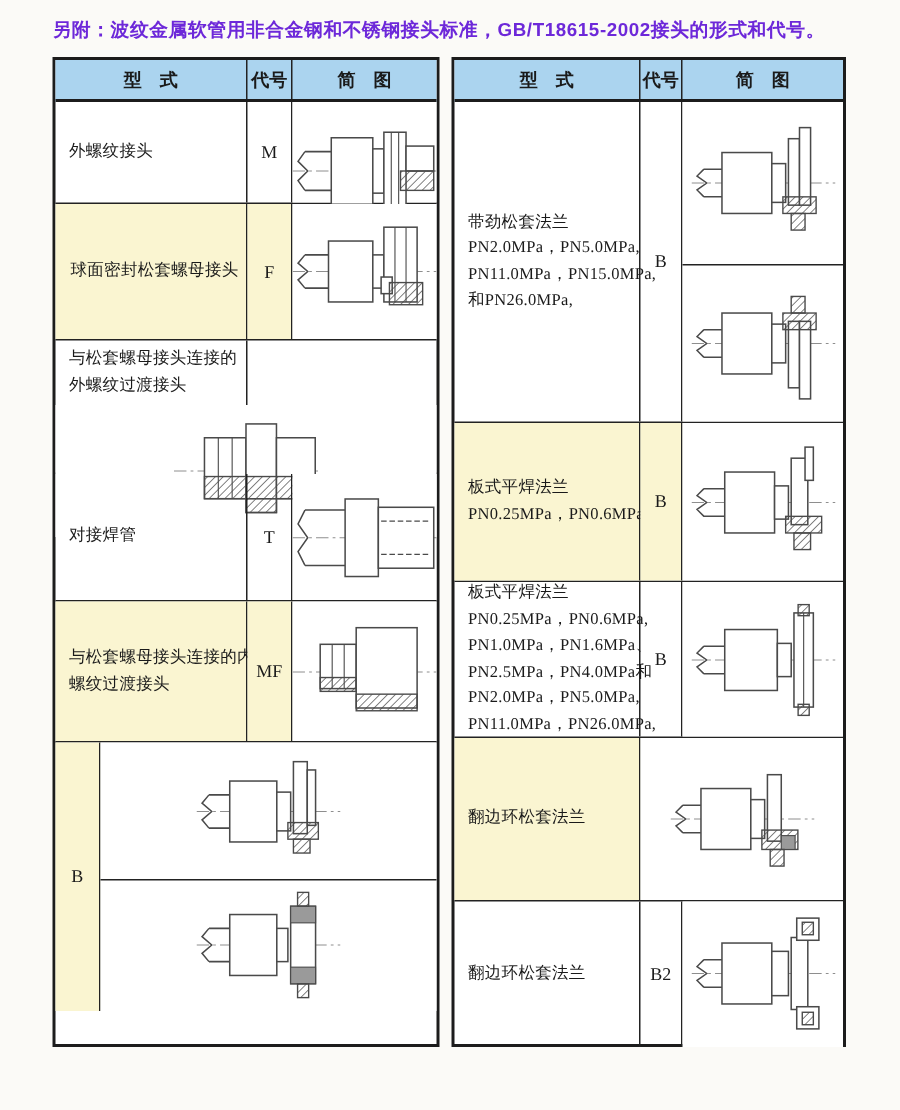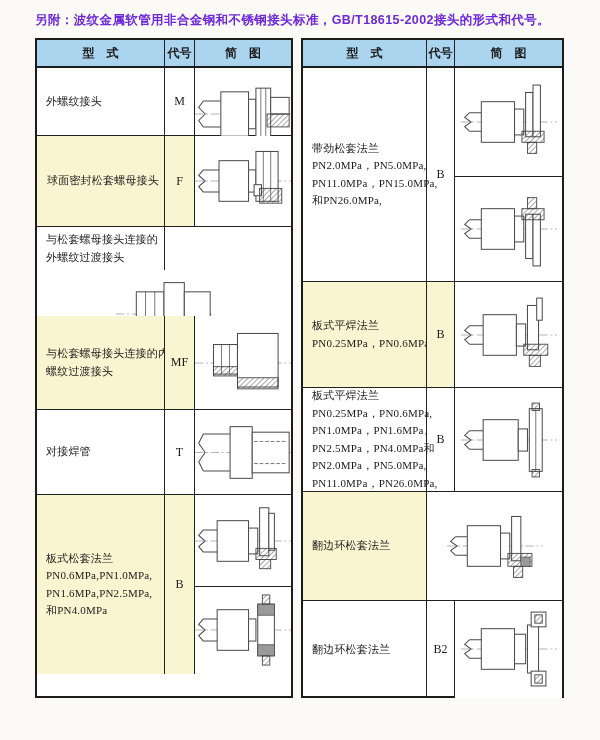--- a/index.html
+++ b/index.html
@@ -141,20 +141,43 @@
                 <line x1="32" y1="16" x2="32" y2="60" stroke="#4a4a4a" stroke-width="0.8"></line>
                 <line x1="42" y1="16" x2="42" y2="60" stroke="#4a4a4a" stroke-width="0.8"></line>
                 <rect x="52" y="6" width="22" height="64" fill="#fff" stroke="#4a4a4a" stroke-width="1.1"></rect>
                 <rect x="74" y="16" width="28" height="44" fill="#fff" stroke="#4a4a4a" stroke-width="1.1"></rect>
                 <rect x="22" y="44" width="80" height="16" fill="url(#h2)" stroke="#4a4a4a" stroke-width="1"></rect>
                 <rect x="52" y="60" width="22" height="10" fill="url(#h2)" stroke="#4a4a4a" stroke-width="1"></rect>
               </svg>
             </div>
           </div>
         </div>
+        <div class="row" style="height: 85px;">
+          <div class="cell t">
+            <div class="tline">对接焊管</div>
+          </div>
+          <div class="cell c">T</div>
+          <div class="cell d">
+            <div class="subd" style="flex: 0 0 84px;">
+              <svg width="96" height="75" viewBox="0 0 104 80" preserveAspectRatio="xMidYMid meet">
+    <defs>
+                  <pattern id="h4" width="4" height="4" patternUnits="userSpaceOnUse" patternTransform="rotate(45)">
+      <line x1="0" y1="0" x2="0" y2="4" stroke="#4a4a4a" stroke-width="1"></line>
+                  </pattern>
+                </defs>
+                <line x1="0" y1="40" x2="104" y2="40" stroke="#8a8a8a" stroke-width="0.7" stroke-dasharray="9 3 2 3"></line>
+                <path d="M38,20 H9 M9,20 L4,30 L11,40 L4,50 L9,60 M9,60 H38" fill="none" stroke="#4a4a4a" stroke-width="1.1"></path>
+                <rect x="38" y="12" width="24" height="56" fill="#fff" stroke="#4a4a4a" stroke-width="1.1"></rect>
+                <rect x="62" y="18" width="40" height="44" fill="#fff" stroke="#4a4a4a" stroke-width="1.1"></rect>
+                <line x1="64" y1="28" x2="100" y2="28" stroke="#4a4a4a" stroke-width="0.8" stroke-dasharray="4 2"></line>
+                <line x1="64" y1="52" x2="100" y2="52" stroke="#4a4a4a" stroke-width="0.8" stroke-dasharray="4 2"></line>
+              </svg>
+            </div>
+          </div>
+        </div>
         <div class="row" style="height: 94px;">
           <div class="cell t hl">
             <div class="tline">与松套螺母接头连接的内</div>
             <div class="tline">螺纹过渡接头</div>
           </div>
           <div class="cell c hl">MF</div>
           <div class="cell d">
             <div class="subd" style="flex: 0 0 93px;">
               <svg width="96" height="78" viewBox="0 0 104 80" preserveAspectRatio="xMidYMid meet">
     <defs>
@@ -166,50 +189,21 @@
                 <rect x="20" y="20" width="26" height="32" fill="#fff" stroke="#4a4a4a" stroke-width="1.1"></rect>
                 <line x1="28.666666666666664" y1="20" x2="28.666666666666664" y2="52" stroke="#4a4a4a" stroke-width="0.8"></line>
                 <line x1="37.33333333333333" y1="20" x2="37.33333333333333" y2="52" stroke="#4a4a4a" stroke-width="0.8"></line>
                 <rect x="46" y="8" width="44" height="58" fill="#fff" stroke="#4a4a4a" stroke-width="1.1"></rect>
                 <rect x="20" y="44" width="26" height="10" fill="url(#h3)" stroke="#4a4a4a" stroke-width="1"></rect>
                 <rect x="46" y="56" width="44" height="12" fill="url(#h3)" stroke="#4a4a4a" stroke-width="1"></rect>
               </svg>
             </div>
           </div>
         </div>
-        <div class="row" style="height: 85px;">
-          <div class="cell t">
-            <div class="tline">对接焊管</div>
-          </div>
-          <div class="cell c">T</div>
-          <div class="cell d">
-            <div class="subd" style="flex: 0 0 84px;">
-              <svg width="96" height="75" viewBox="0 0 104 80" preserveAspectRatio="xMidYMid meet">
-    <defs>
-                  <pattern id="h4" width="4" height="4" patternUnits="userSpaceOnUse" patternTransform="rotate(45)">
-      <line x1="0" y1="0" x2="0" y2="4" stroke="#4a4a4a" stroke-width="1"></line>
-                  </pattern>
-                </defs>
-                <line x1="0" y1="40" x2="104" y2="40" stroke="#8a8a8a" stroke-width="0.7" stroke-dasharray="9 3 2 3"></line>
-                <path d="M38,20 H9 M9,20 L4,30 L11,40 L4,50 L9,60 M9,60 H38" fill="none" stroke="#4a4a4a" stroke-width="1.1"></path>
-                <rect x="38" y="12" width="24" height="56" fill="#fff" stroke="#4a4a4a" stroke-width="1.1"></rect>
-                <rect x="62" y="18" width="40" height="44" fill="#fff" stroke="#4a4a4a" stroke-width="1.1"></rect>
-                <line x1="64" y1="28" x2="100" y2="28" stroke="#4a4a4a" stroke-width="0.8" stroke-dasharray="4 2"></line>
-                <line x1="64" y1="52" x2="100" y2="52" stroke="#4a4a4a" stroke-width="0.8" stroke-dasharray="4 2"></line>
-              </svg>
-            </div>
-          </div>
-        </div>
         <div class="row" style="height: 179px;">
-          <div class="cell t hl">
-            <div class="tline">板式松套法兰</div>
-            <div class="tline">PN0.6MPa,PN1.0MPa,</div>
-            <div class="tline">PN1.6MPa,PN2.5MPa,</div>
-            <div class="tline">和PN4.0MPa</div>
-          </div>
           <div class="cell c hl">B</div>
           <div class="cell d">
             <div class="subd divided" style="flex: 0 0 91px;">
               <svg width="96" height="78" viewBox="0 0 104 80" preserveAspectRatio="xMidYMid meet">
     <defs>
                   <pattern id="h5" width="4" height="4" patternUnits="userSpaceOnUse" patternTransform="rotate(45)">
       <line x1="0" y1="0" x2="0" y2="4" stroke="#4a4a4a" stroke-width="1"></line>
                   </pattern>
                 </defs>
                 <line x1="0" y1="40" x2="104" y2="40" stroke="#8a8a8a" stroke-width="0.7" stroke-dasharray="9 3 2 3"></line>

